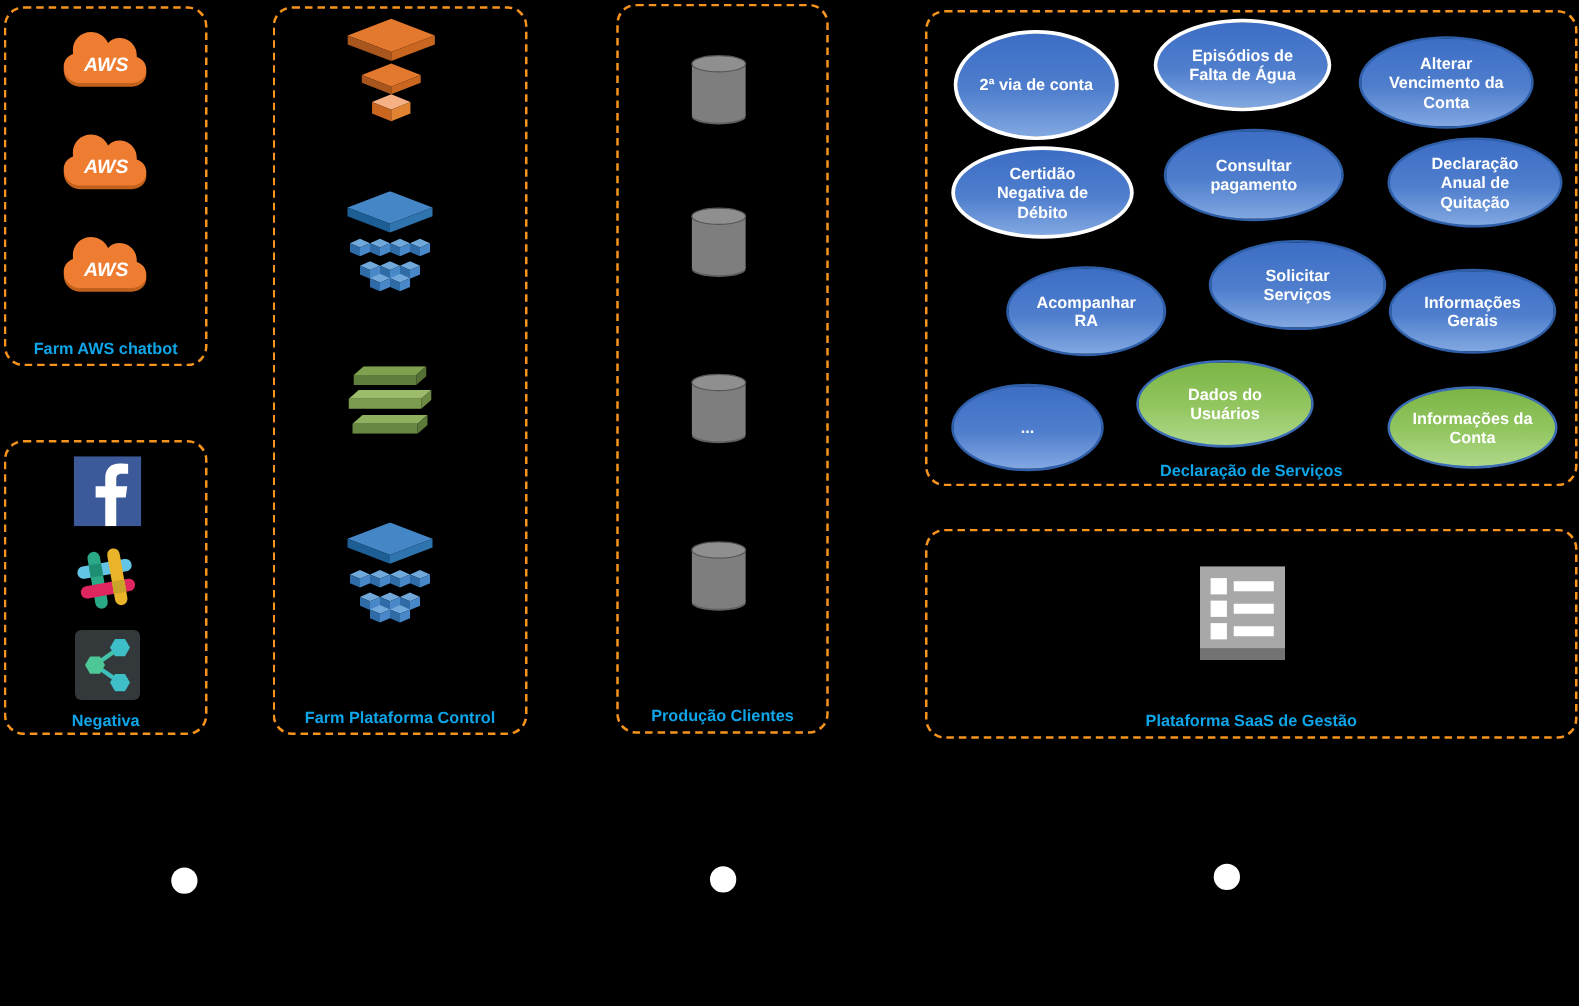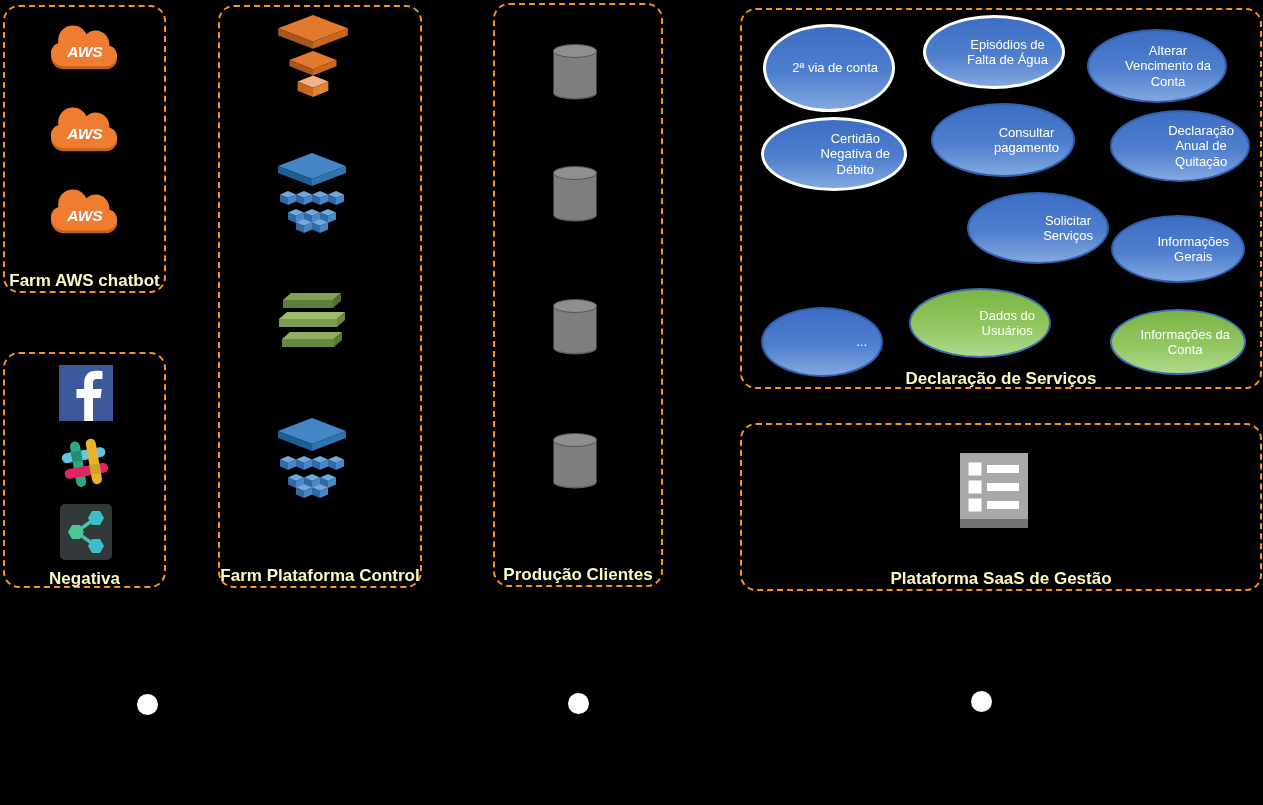--- a/index.html
+++ b/index.html
@@ -1,23 +1,23 @@
 <!DOCTYPE html>
 <html><head>
 <meta charset="utf-8">
 <style>
   html,body{margin:0;padding:0;background:#000;}
   .canvas{position:relative;width:1263px;height:805px;background:#000;overflow:hidden;
           font-family:"Liberation Sans",sans-serif;}
   .gbox{position:absolute;border:2px dashed #F7941D;border-radius:16px;box-sizing:border-box;}
-  .glabel{position:absolute;text-align:center;color:#fef9c3;font-weight:bold;font-size:17px;
+  .glabel{position:absolute;text-align:center;color:#0ea5e9;font-weight:bold;font-size:13px;
           font-family:"Liberation Sans",sans-serif;}
   .icon{position:absolute;font-style:italic;}
-  .ellipse{position:absolute;border-radius:50%;display:flex;align-items:center;justify-content:flex-end;
-           text-align:center;color:#fff;font-weight:normal;font-size:13px;line-height:1.18;
+  .ellipse{position:absolute;border-radius:50%;display:flex;align-items:center;justify-content:center;
+           text-align:center;color:#fff;font-weight:bold;font-size:13px;line-height:1.18;
            box-sizing:border-box;padding:4px 14px;}
   .ellipse.blue{background:linear-gradient(to bottom,#3D6EC5 0%,#4F7ECD 55%,#82A8E1 100%);
                 border:2px solid #2F5FA8;}
   .ellipse.green{background:linear-gradient(to bottom,#7BB545 0%,#93C661 55%,#AFD98B 100%);
                  border:2px solid #3B6CB5;}
   .ellipse.wb{border:3px solid #FFFFFF;}
   .etext{white-space:pre-line;}
   .dot{position:absolute;width:21px;height:21px;border-radius:50%;background:#fff;}
 </style>
 </head>
@@ -217,20 +217,24 @@
     </div>
   <div class="ellipse blue" style="left:931px;top:103px;width:144px;height:74px">
     <span class="etext">Consultar
 pagamento</span>
     </div>
   <div class="ellipse blue" style="left:1110px;top:110px;width:140px;height:72px">
     <span class="etext">Declaração
 Anual de
 Quitação</span>
     </div>
+  <div class="ellipse blue" style="left:805px;top:213px;width:128px;height:72px">
+    <span class="etext">Acompanhar
+RA</span>
+    </div>
   <div class="ellipse blue" style="left:967px;top:192px;width:142px;height:72px">
     <span class="etext">Solicitar
 Serviços</span>
     </div>
   <div class="ellipse blue" style="left:1111px;top:215px;width:134px;height:68px">
     <span class="etext">Informações
 Gerais</span>
     </div>
   <div class="ellipse blue" style="left:761px;top:307px;width:122px;height:70px">
     <span class="etext">...</span>

